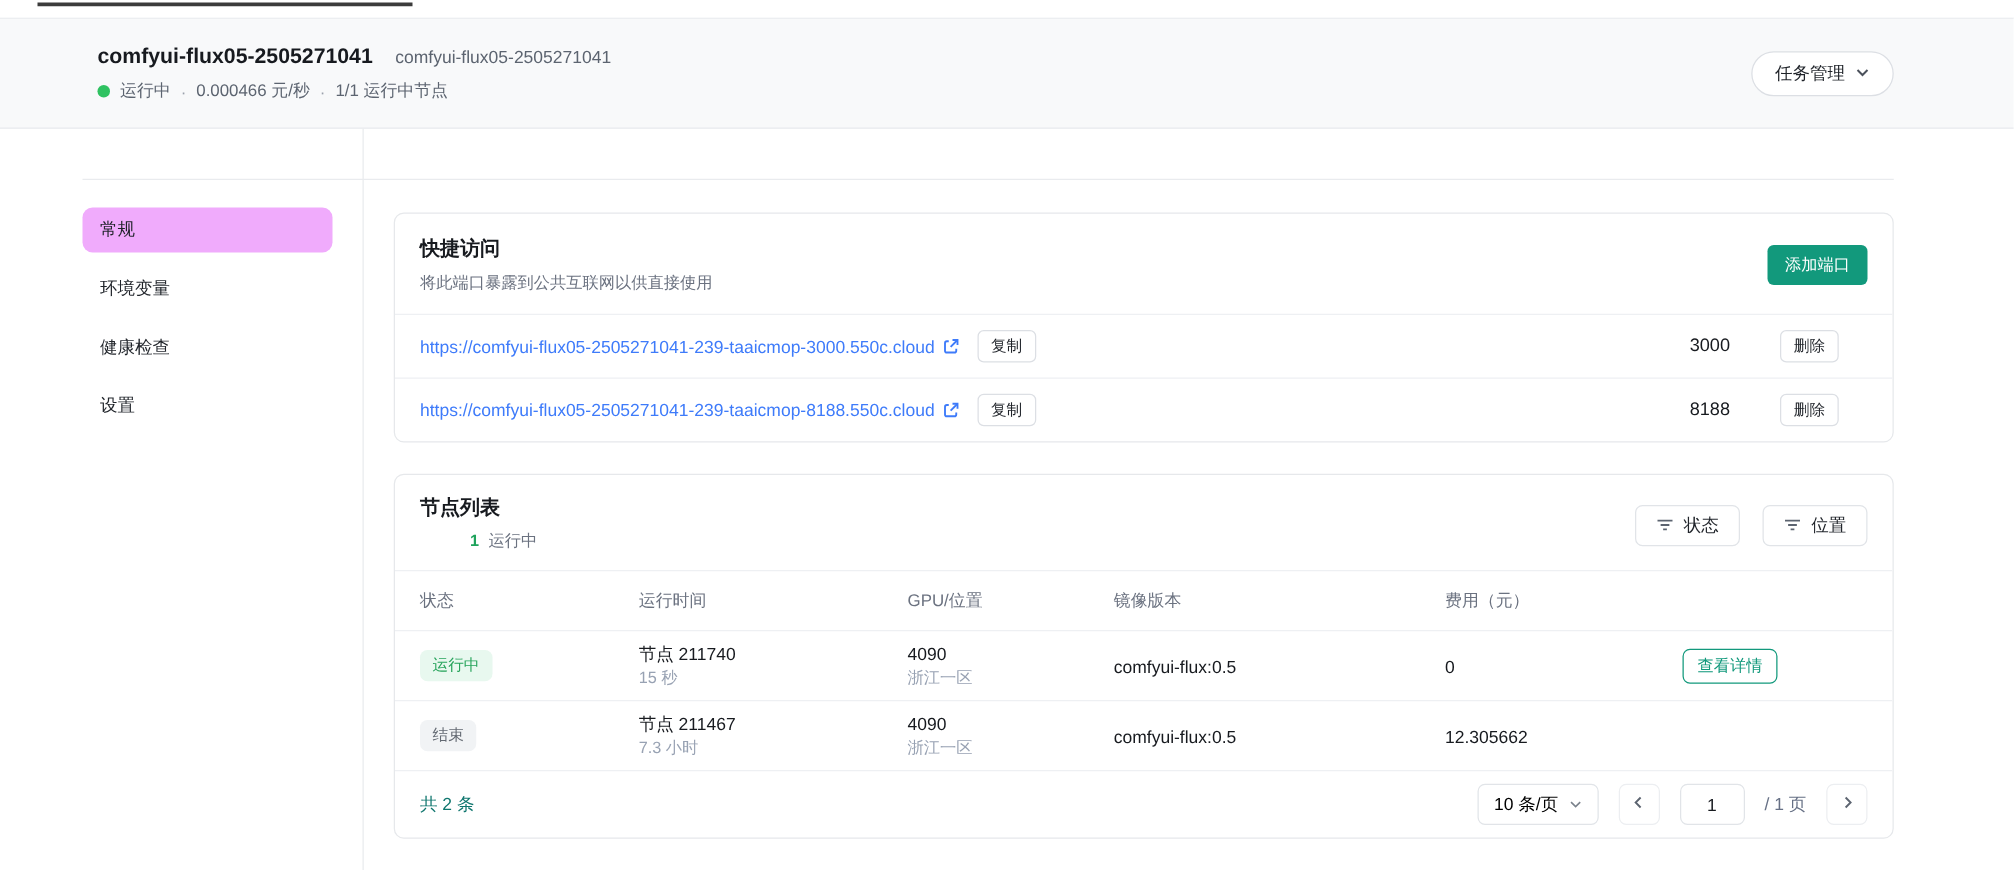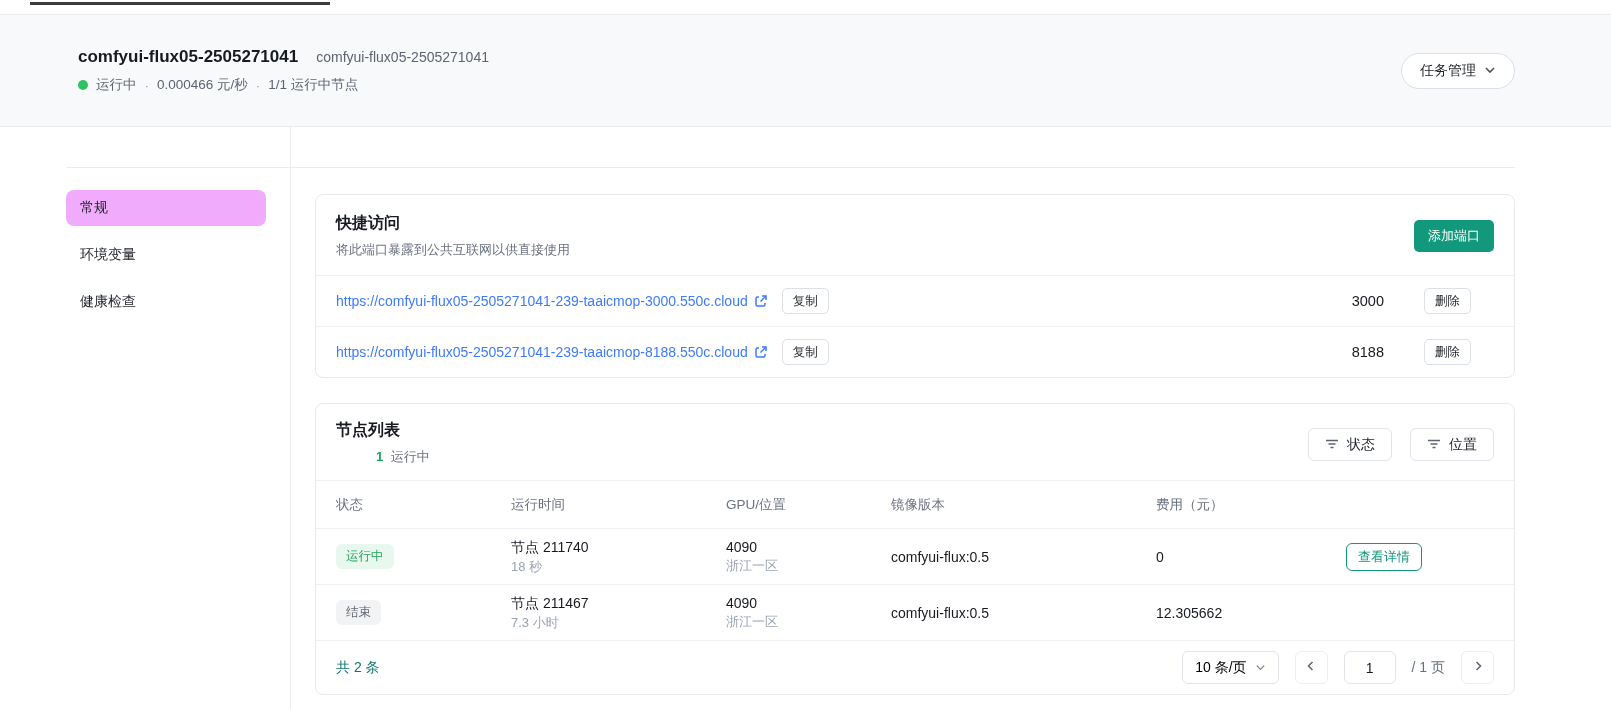--- a/index.html
+++ b/index.html
@@ -9,21 +9,21 @@
     background:#ffffff; color:#1f2329; overflow:hidden;
   }
   .page { position:relative; width:1611px; height:709px; background:#fff; }
 
   
   .top-strip { height:14px; background:#fff; position:relative; }
   .top-line { position:absolute; left:30px; top:2px; width:300px; height:3px; background:#3c3c3c; }
 
   
   .page-header {
-    height:113px; background:#f8f9fa;
+    height:89px; background:#f8f9fa;
     border-top:1px solid #e8eaee; border-bottom:1px solid #e8eaee;
     display:flex; align-items:center; justify-content:space-between;
     padding:0 96px 0 78px;
   }
   .ph-left { display:flex; flex-direction:column; gap:9px; }
   .title-row { display:flex; align-items:baseline; gap:18px; }
   .svc-title { font-size:17px; font-weight:bold; color:#171a1f; }
   .svc-subtitle { font-size:14px; color:#5c6470; }
   .status-row { display:flex; align-items:center; gap:8px; font-size:13.5px; color:#5c6470; }
   .dot { width:10px; height:10px; border-radius:50%; background:#2fc261; display:inline-block; }
@@ -163,20 +163,21 @@
       </span>
     </button>
   </header>
 
   <div class="content">
 
     <nav class="sidebar">
       <div class="side-item active">常规</div>
       <div class="side-item">环境变量</div>
       <div class="side-item">健康检查</div>
+      <div class="side-item">设置</div>
     </nav>
 
     <main class="main">
 
       <section class="card card-1">
         <div class="qa-header">
           <div>
             <div class="qa-title">快捷访问</div>
             <div class="qa-sub">将此端口暴露到公共互联网以供直接使用</div>
           </div>
@@ -262,21 +263,21 @@
             <span class="th">GPU/位置</span>
             <span class="th">镜像版本</span>
             <span class="th">费用（元）</span>
             <span class="th"></span>
           </div>
 
           <div class="tbl-row">
             <span><span class="badge badge-running">运行中</span></span>
             <span class="cell-stack">
               <span class="l1">节点 211740</span><br>
-              <span class="l2">18 秒</span>
+              <span class="l2">15 秒</span>
             </span>
             <span class="cell-stack">
               <span class="l1">4090</span><br>
               <span class="l2">浙江一区</span>
             </span>
             <span class="cell-plain">comfyui-flux:0.5</span>
             <span class="cell-plain">0</span>
             <span class="action-cell">
                 <button class="detail-btn">查看详情</button>
               </span>

